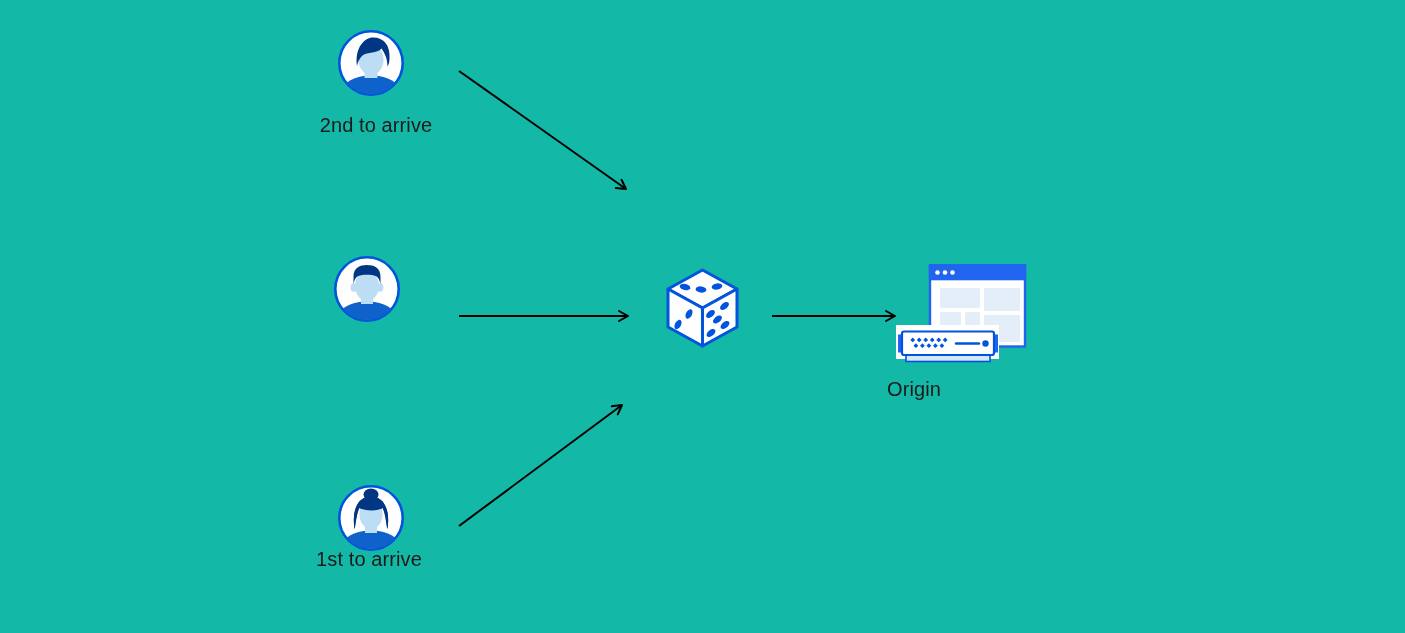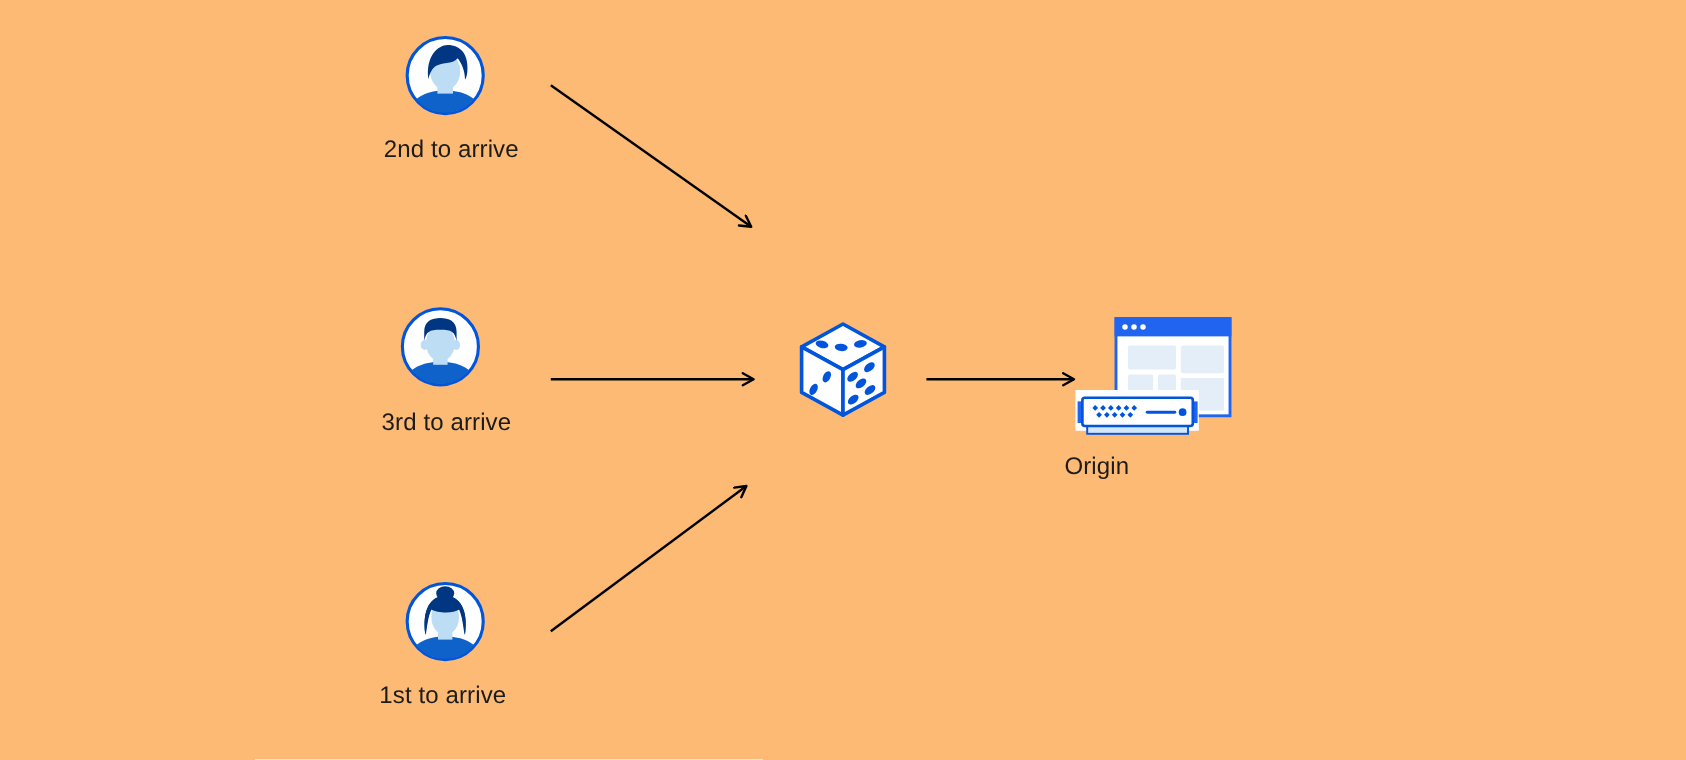--- a/index.html
+++ b/index.html
@@ -1,20 +1,20 @@
 <!DOCTYPE html>
 <html><head>
 <meta charset="utf-8">
 <style>
   html, body { margin: 0; padding: 0; background: #ffffff; }
   .canvas {
     position: relative;
     width: 1405px;
     height: 633px;
-    background: #fdba74;
+    background: #14b8a6;
     overflow: hidden;
     font-family: "Liberation Sans", sans-serif;
   }
   .edges-layer {
     position: absolute;
     left: 0; top: 0;
     width: 1405px; height: 633px;
     pointer-events: none;
   }
   .node { position: absolute; }
@@ -75,41 +75,40 @@
       <g clip-path="url(#avClipB)">
         <path d="M2,68 C5,52 19,46.5 34,46.5 C49,46.5 63,52 66,68 Z" fill="#1062cb"></path>
         <rect x="28" y="37" width="12" height="12" fill="#bdddf4"></rect>
         <ellipse cx="20.8" cy="32.5" rx="3.2" ry="4.2" fill="#bdddf4"></ellipse>
         <ellipse cx="47.2" cy="32.5" rx="3.2" ry="4.2" fill="#bdddf4"></ellipse>
         <ellipse cx="34" cy="31" rx="12" ry="15" fill="#bdddf4"></ellipse>
         <path d="M20.5,29 L20.5,21.5 C20.5,12.5 27,10 34,10 C41,10 47.5,12.5 47.5,21.5 L47.5,29 C45.8,21.5 43.5,19.8 34,19.8 C24.5,19.8 22.2,21.5 20.5,29 Z" fill="#003682"></path>
       </g>
     </svg>
   </div>
-  <div class="node-label" style="left:262px; top:341px;">3rd to arrive</div>
 
   <div class="node" style="left:337px; top:484px;">
     <svg width="68" height="68" viewBox="0 0 68 68" xmlns="http://www.w3.org/2000/svg">
       <defs>
           <clipPath id="avClipC">
             <circle cx="34" cy="34" r="31"></circle>
           </clipPath>
         </defs>
       <circle cx="34" cy="34" r="31.7" fill="#ffffff" stroke="#0055dc" stroke-width="2.6"></circle>
       <g clip-path="url(#avClipC)">
         <path d="M2,68 C5,52 19,46.5 34,46.5 C49,46.5 63,52 66,68 Z" fill="#1062cb"></path>
         <rect x="28" y="36" width="12" height="13" fill="#bdddf4"></rect>
         <ellipse cx="34" cy="10.5" rx="7.5" ry="6" fill="#003682"></ellipse>
         <path d="M17.5,45 C14.5,24 22,12.5 34,12.5 C46,12.5 53.5,24 50.5,45 C49.5,38 48.5,29.5 46,23.5 C40.5,27.5 27.5,26.5 22,23.5 C19.5,29.5 18.5,38 17.5,45 Z" fill="#003682"></path>
         <ellipse cx="34" cy="30.5" rx="11.5" ry="14.5" fill="#bdddf4"></ellipse>
         <path d="M22.5,24 C19.8,29.5 19,38 18,44 L17.5,45 C14.5,24 22,12.5 34,12.5 C46,12.5 53.5,24 50.5,45 L50,44 C49,38 48.2,29.5 45.5,24 C41,27.5 27.5,27 22.5,24 Z" fill="#003682"></path>
       </g>
     </svg>
   </div>
-  <div class="node-label" style="left:259px; top:569px;">1st to arrive</div>
+  <div class="node-label" style="left:259px; top:548px;">1st to arrive</div>
 
   <div class="node" style="left:664px; top:267px;">
     <svg width="76" height="82" viewBox="0 0 76 82" xmlns="http://www.w3.org/2000/svg">
       <g stroke="#0055dc" stroke-width="3" stroke-linejoin="round" fill="#ffffff">
         <polygon points="38.5,3 73,22 38.5,41 4,22"></polygon>
         <polygon points="4,22 38.5,41 38.5,79 4,60"></polygon>
         <polygon points="38.5,41 73,22 73,60 38.5,79"></polygon>
       </g>
       <g fill="#0055dc">
         <ellipse cx="21" cy="20" rx="5.4" ry="3.1" transform="rotate(14 21 20)"></ellipse>

